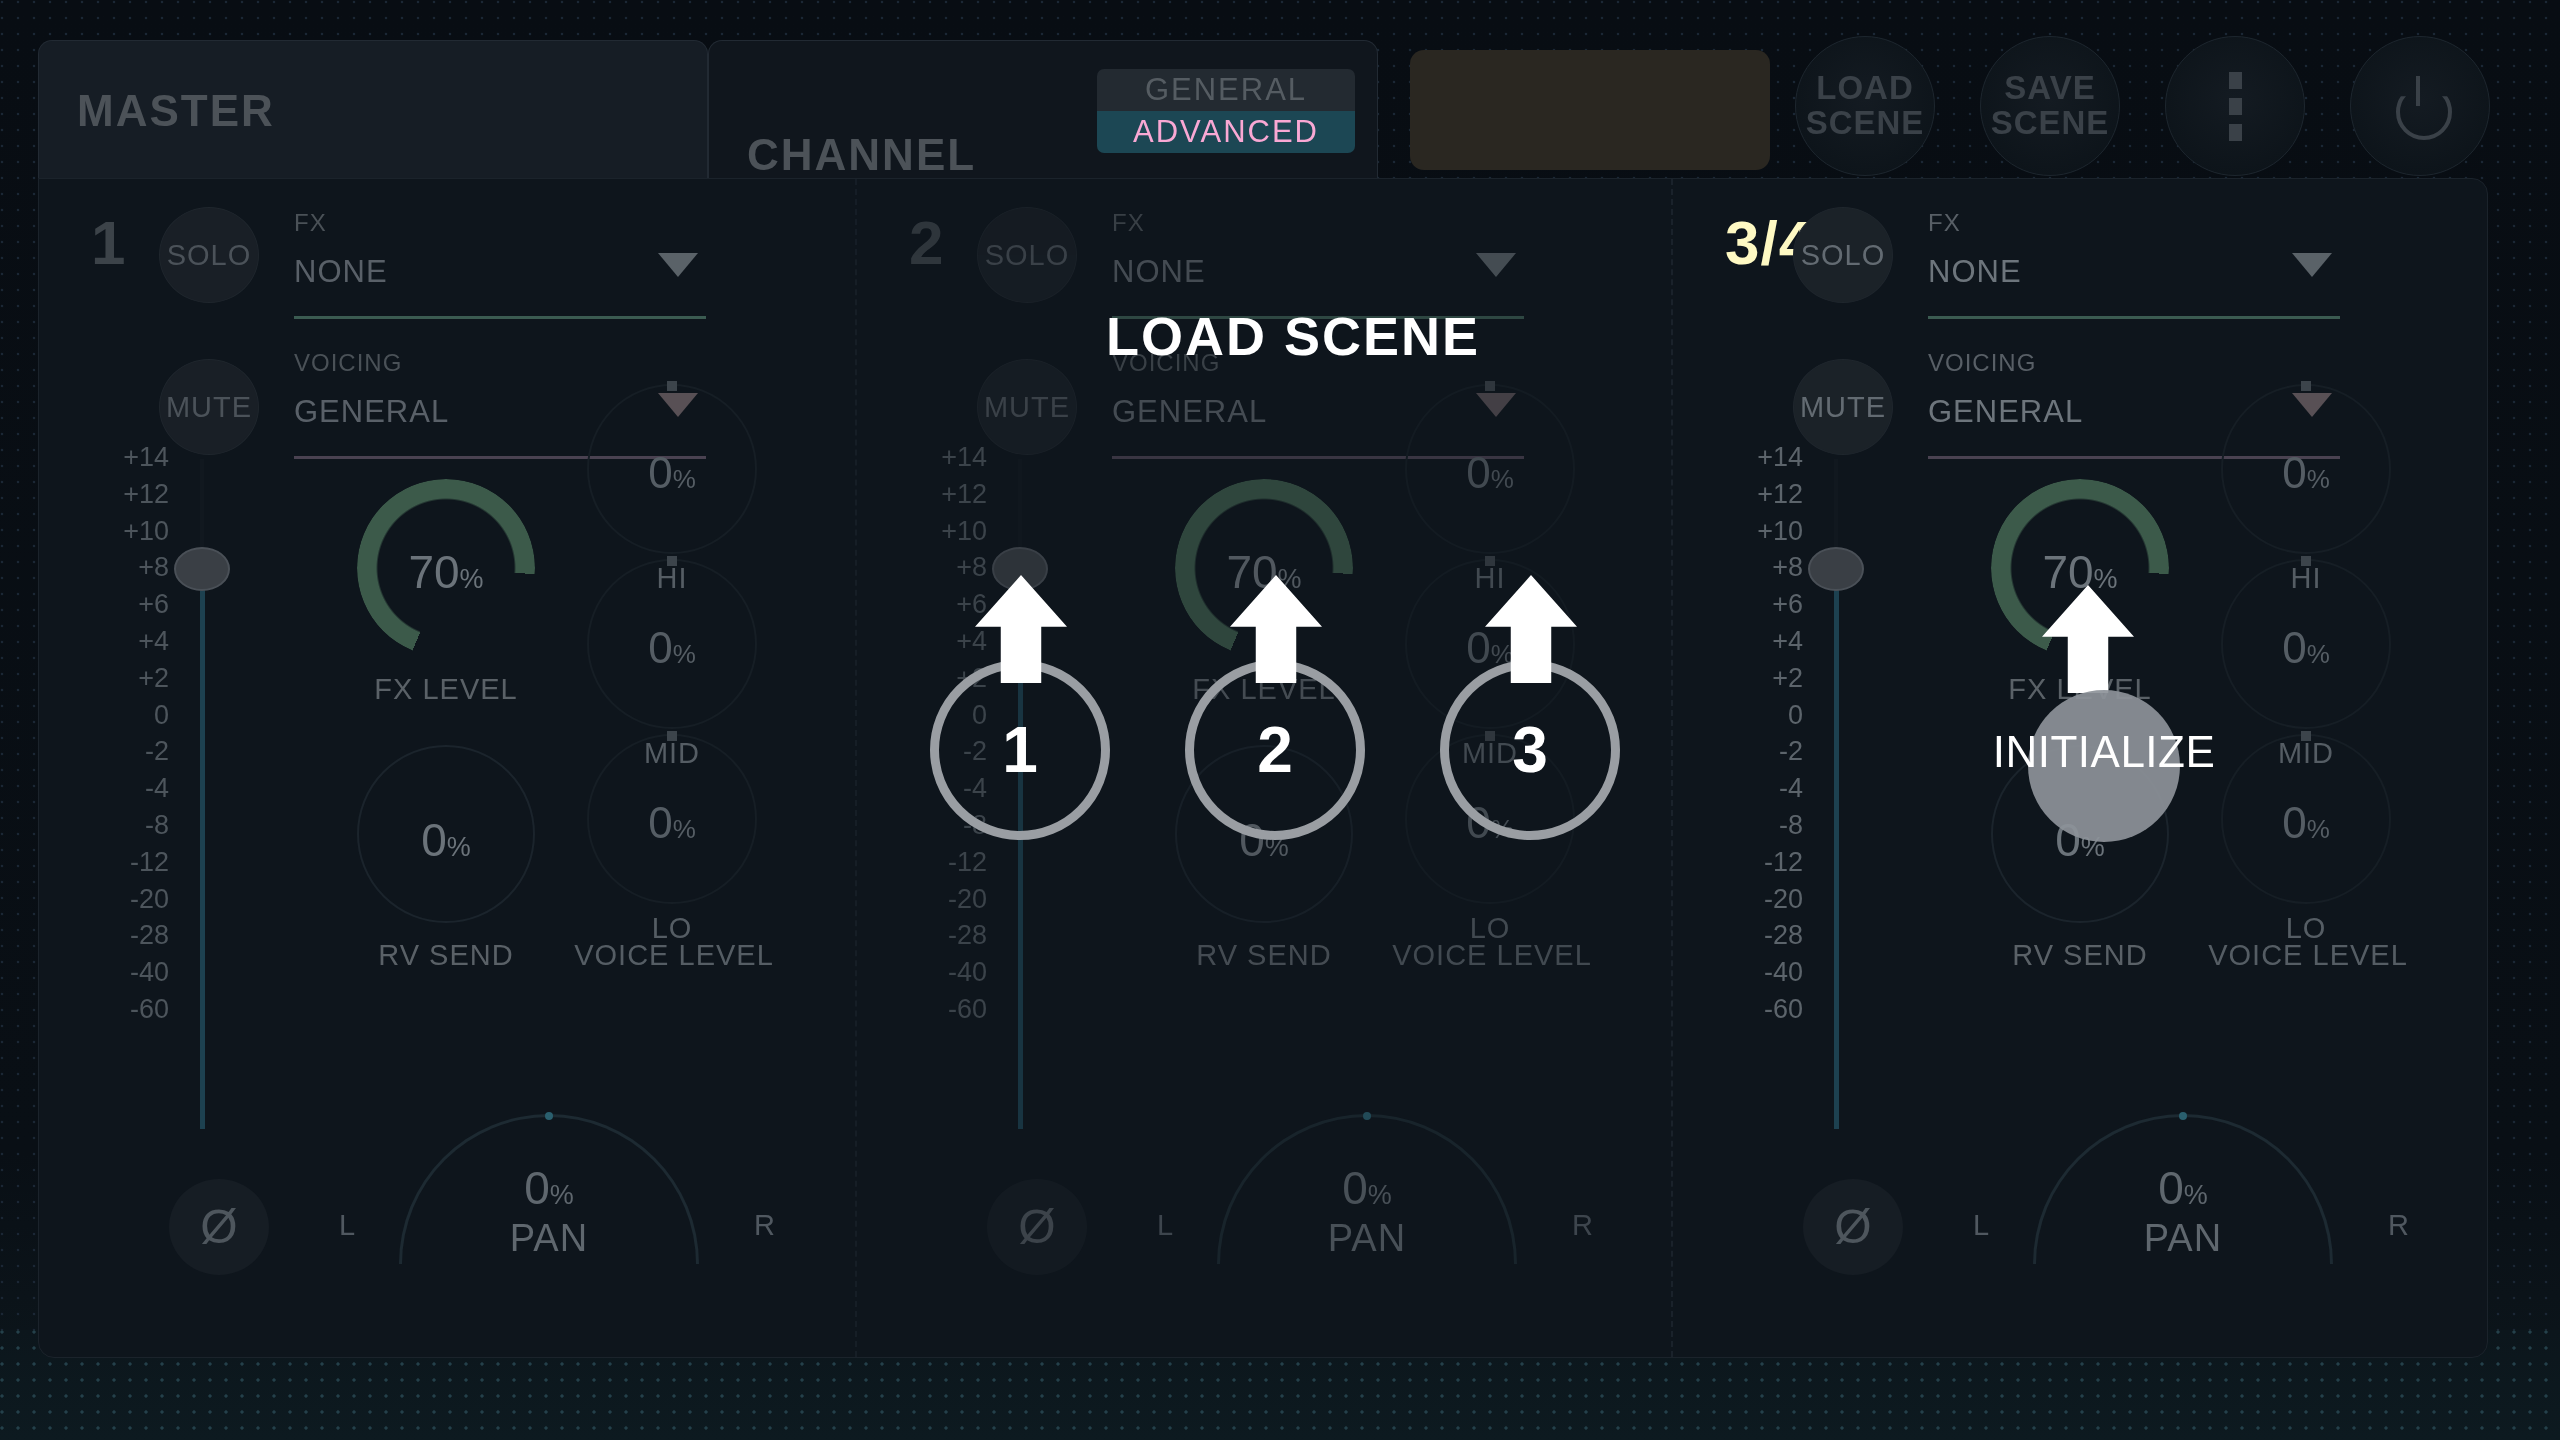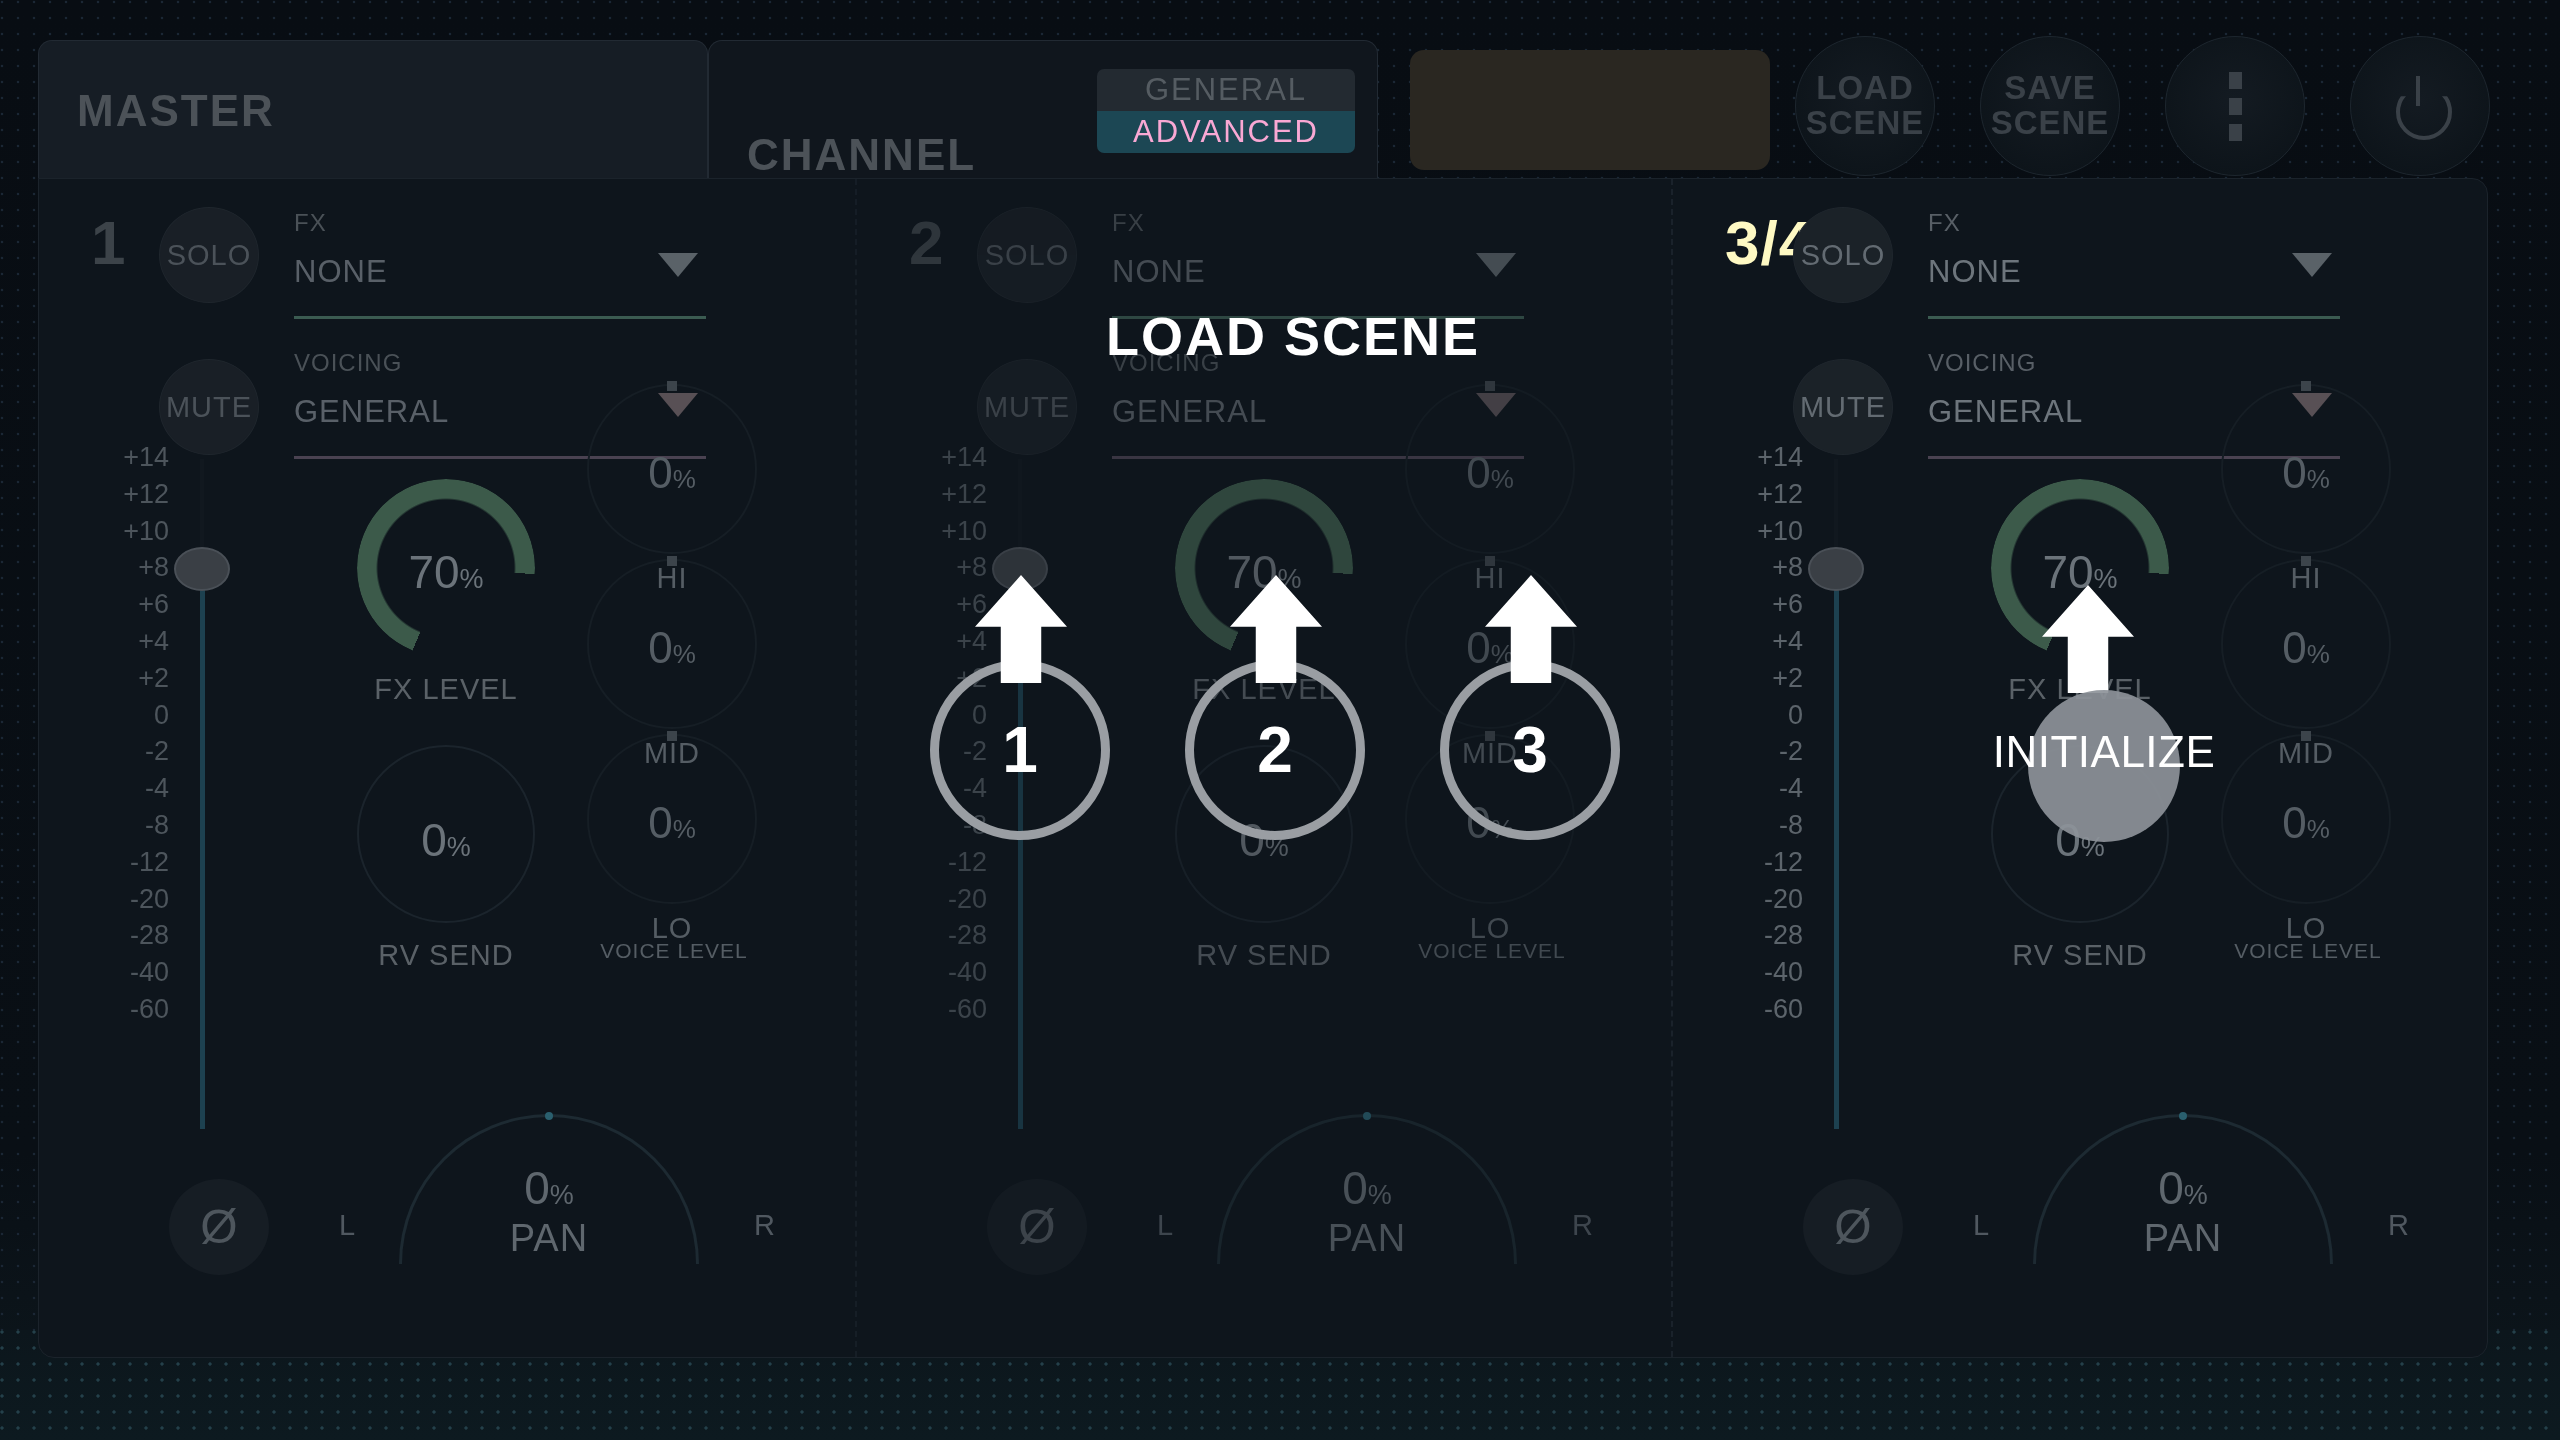--- a/index.html
+++ b/index.html
@@ -178,21 +178,21 @@
   .kn-b .tick { position:absolute; left:50%; top:-5px; margin-left:-5px;
     width:10px; height:10px; background:#3c444b; }
   .kn-b .val { position:absolute; left:0; right:0; top:62px;
     font-size:44px; color:#555d64; }
   .kn-b .val small { font-size:26px; }
   .kn-b .lbl { margin-top:8px; font-size:29px; color:#555d64; letter-spacing:1px; }
   .kn-b1 { top:205px; }
   .kn-b2 { top:380px; }
   .kn-b3 { top:555px; }
   .vlvl { position:absolute; left:500px; top:760px; width:270px; text-align:center;
-    font-size:21px; color:#555d64; letter-spacing:1px; }
+    font-size:29px; color:#555d64; letter-spacing:1px; }
 
   
   .phase {
     position:absolute; left:130px; top:1000px;
     width:100px; height:96px; border-radius:50%;
     background:#161d24; display:flex; align-items:center; justify-content:center;
   }
   .phase span { font-size:48px; color:#4e565d; line-height:1; }
   .lr { position:absolute; font-size:29px; color:#505860; }
   .lr.l { left:300px; top:1030px; }

